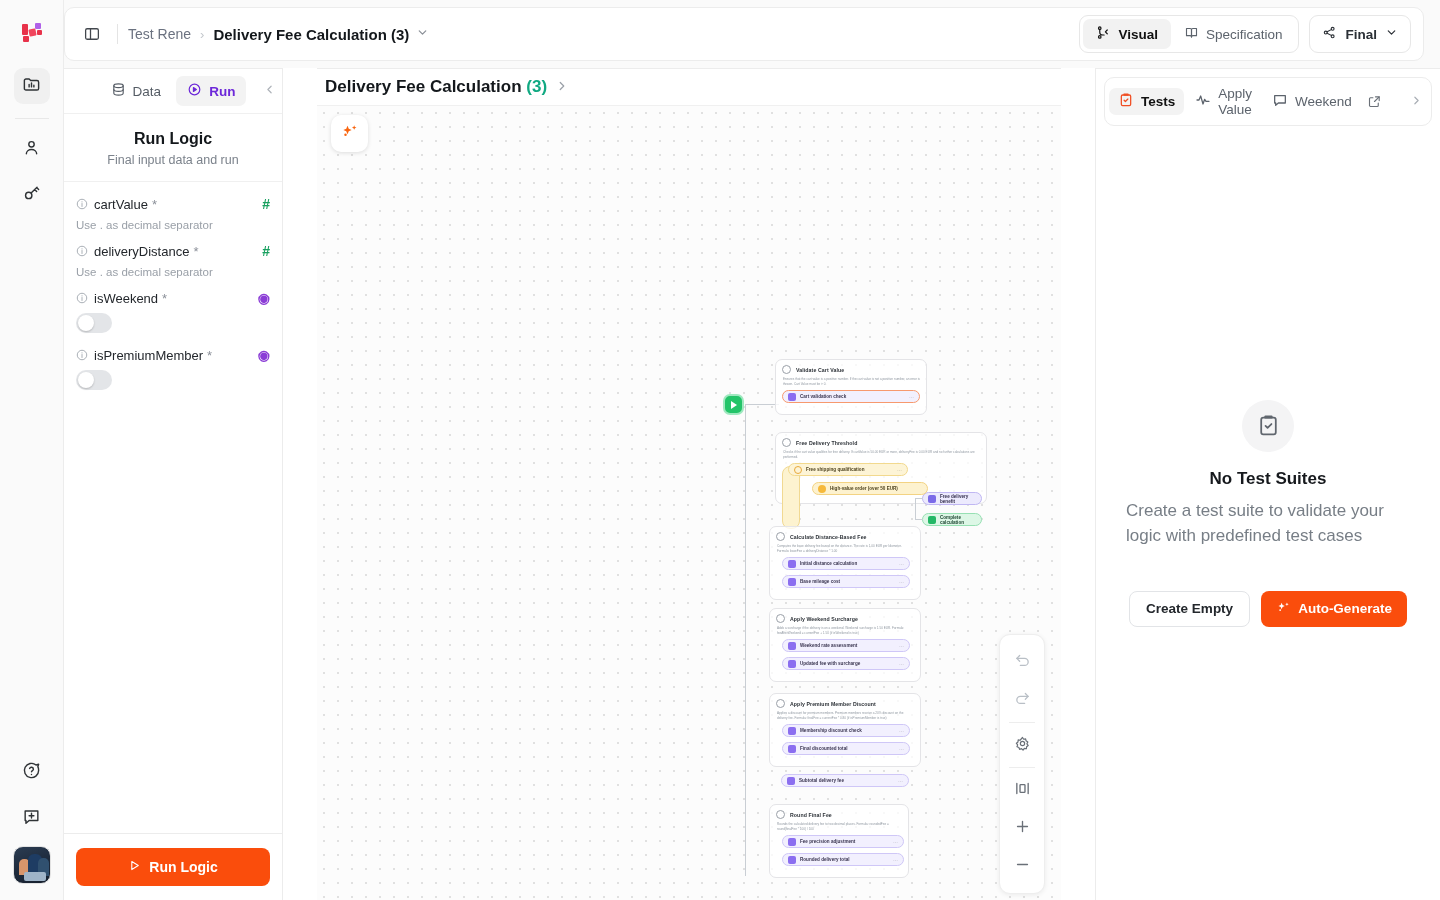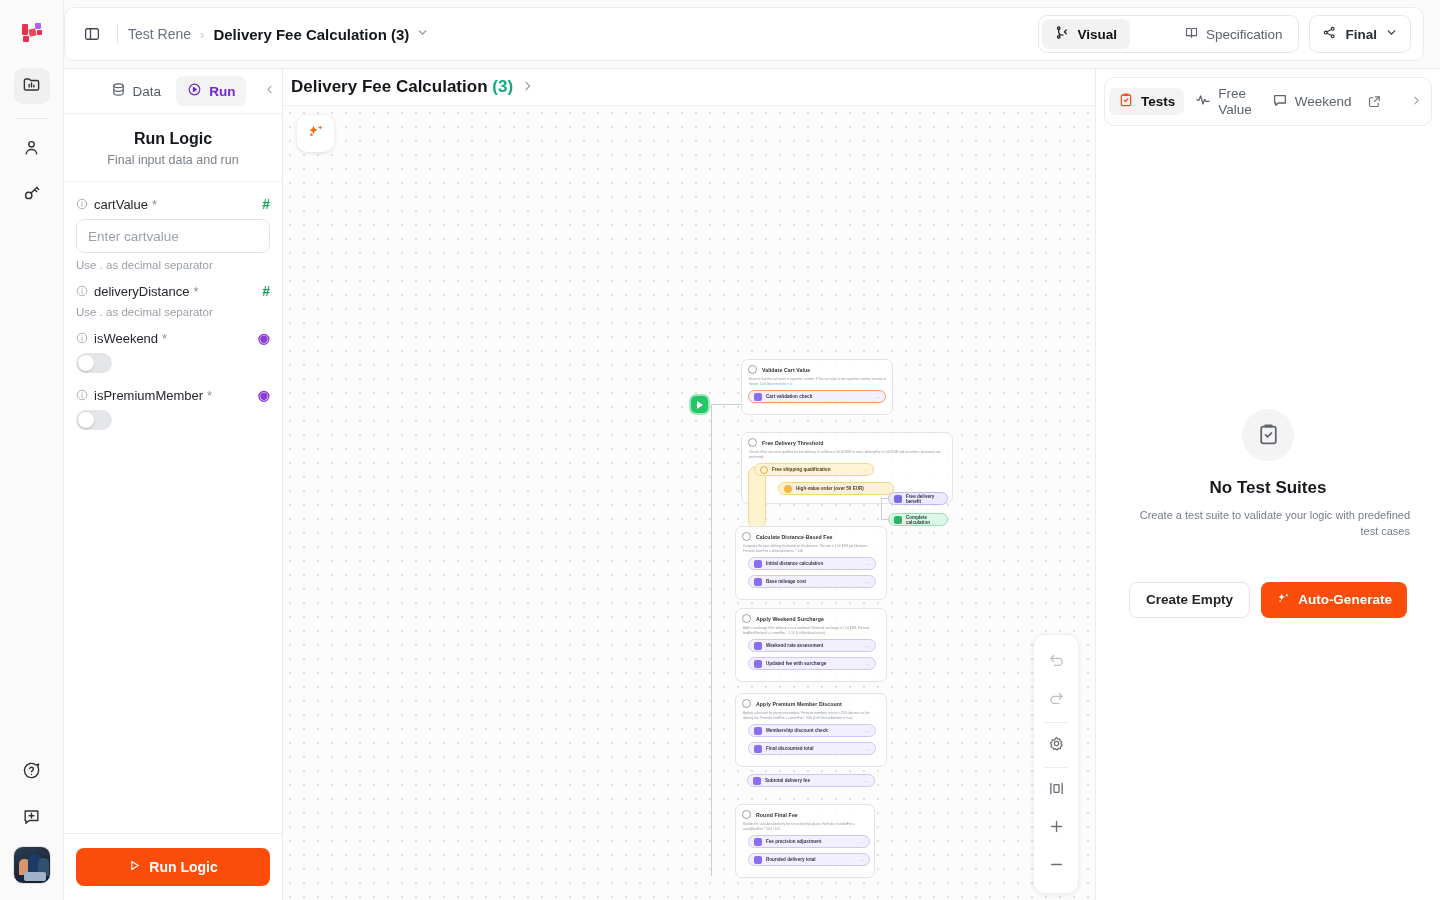--- a/index.html
+++ b/index.html
@@ -59,35 +59,35 @@
     align-items: center; justify-content: center; color: #42474d; cursor: pointer;
   }
   .divider-v { width: 1px; height: 20px; background: #e4e4e4; margin: 0 10px; }
   .crumb { color: #6b7280; font-size: 14px; cursor: pointer; }
   .crumb-sep { color: #c3c7cc; margin: 0 9px; font-size: 13px; }
   .crumb-current { color: #14181c; font-size: 15px; font-weight: 700; cursor: pointer; }
   .chev-sm { margin-left: 7px; color: #8b9098; }
   .topbar-right { display: flex; align-items: center; gap: 10px; margin-left: auto; }
   .seg {
     display: flex; align-items: center; background: #fff; border: 1px solid #e7e7e7;
-    border-radius: 9px; padding: 3px; height: 38px; gap: 41px;
+    border-radius: 9px; padding: 3px; height: 38px;
   }
   .seg-item {
     display: flex; align-items: center; gap: 7px; height: 30px; padding: 0 13px;
     border-radius: 7px; color: #5c636c; font-size: 13.5px; cursor: pointer; white-space: nowrap;
   }
   .seg-item.active { background: #f2f2f2; color: #111; font-weight: 700; }
   .share-btn {
     display: flex; align-items: center; gap: 8px; height: 38px; padding: 0 12px;
     background: #fff; border: 1px solid #e7e7e7; border-radius: 9px;
     font-size: 13.5px; color: #2b3036; cursor: pointer; font-weight: 600;
   }
 
   
-  .body-row { flex: 1; display: flex; min-height: 0; }
+  .body-row { flex: 1; display: flex; min-height: 0; gap: 34px; }
 
   
   .lpanel {
     width: 219px; flex: 0 0 219px; background: #fff;
     border-right: 1px solid #ececec; border-top: 1px solid #ececec;
     display: flex; flex-direction: column;
   }
   .lpanel-tabs {
     height: 45px; display: flex; align-items: center; justify-content: center;
     gap: 4px; border-bottom: 1px solid #f0f0f0; position: relative;
@@ -244,21 +244,21 @@
   .rpanel-body {
     flex: 1; display: flex; flex-direction: column; align-items: center;
     justify-content: center; padding: 0 30px;
   }
   .empty-ic {
     width: 52px; height: 52px; border-radius: 50%; background: #f4f4f5;
     display: flex; align-items: center; justify-content: center; color: #60666e;
     margin-bottom: 17px;
   }
   .empty-title { font-size: 17px; font-weight: 700; color: #16191d; margin-bottom: 9px; }
-  .empty-sub { font-size: 11px; color: #777e86; text-align: right; line-height: 1.5; margin-bottom: 22px; }
+  .empty-sub { font-size: 17px; color: #777e86; text-align: left; line-height: 1.5; margin-bottom: 22px; }
   .empty-actions { display: flex; gap: 11px; margin-top: 20px; }
   .btn-outline {
     height: 36px; padding: 0 16px; border: 1px solid #e2e4e7; background: #fff;
     border-radius: 8px; font-size: 13.5px; color: #23272c; cursor: pointer;
     font-family: inherit; font-weight: 600;
   }
   .btn-primary {
     height: 36px; padding: 0 15px; border: none; background: #fa4d0c; border-radius: 8px;
     color: #fff; font-size: 13.5px; font-weight: 700; cursor: pointer;
     display: flex; align-items: center; gap: 7px; font-family: inherit;
@@ -435,21 +435,20 @@
               <span class="info-ic">
                 <svg width="12" height="12" viewBox="0 0 24 24" fill="none" stroke="currentColor" stroke-width="2">
                     <circle cx="12" cy="12" r="9.5"></circle>
                     <path d="M12 11v6M12 7.5v.5" stroke-linecap="round"></path>
                   </svg>
               </span>
               <span class="field-name">cartValue</span>
               <span class="req">*</span>
               <span class="type-badge type-num">#</span>
             </div>
-            <input class="txt-input" type="text" placeholder="Enter cartvalue" style="">
             <div class="hint">Use . as decimal separator</div>
           </div>
 
           <div class="field">
             <div class="field-label-row">
               <span class="info-ic">
                 <svg width="12" height="12" viewBox="0 0 24 24" fill="none" stroke="currentColor" stroke-width="2">
                     <circle cx="12" cy="12" r="9.5"></circle>
                     <path d="M12 11v6M12 7.5v.5" stroke-linecap="round"></path>
                   </svg>
@@ -724,21 +723,21 @@
               </span>
               <span>Tests</span>
             </div>
             <div class="rtab">
               <span>
                 <svg width="16" height="16" viewBox="0 0 24 24" fill="none" stroke="currentColor" stroke-width="1.9" stroke-linecap="round" stroke-linejoin="round">
                     <path d="M3 12h3l2.5-6 3.5 12 2.5-7 2 3h4.5"></path>
                   </svg>
               </span>
               <span class="two-line">
-                <span>Free</span>
+                <span>Apply</span>
                 <span>Value</span>
               </span>
             </div>
             <div class="rtab">
               <span>
                 <svg width="16" height="16" viewBox="0 0 24 24" fill="none" stroke="currentColor" stroke-width="1.9" stroke-linecap="round" stroke-linejoin="round">
                     <path d="M4 5.5h16v11H9.5L5.5 20v-3.5H4z"></path>
                   </svg>
               </span>
               <span>Weekend</span>

